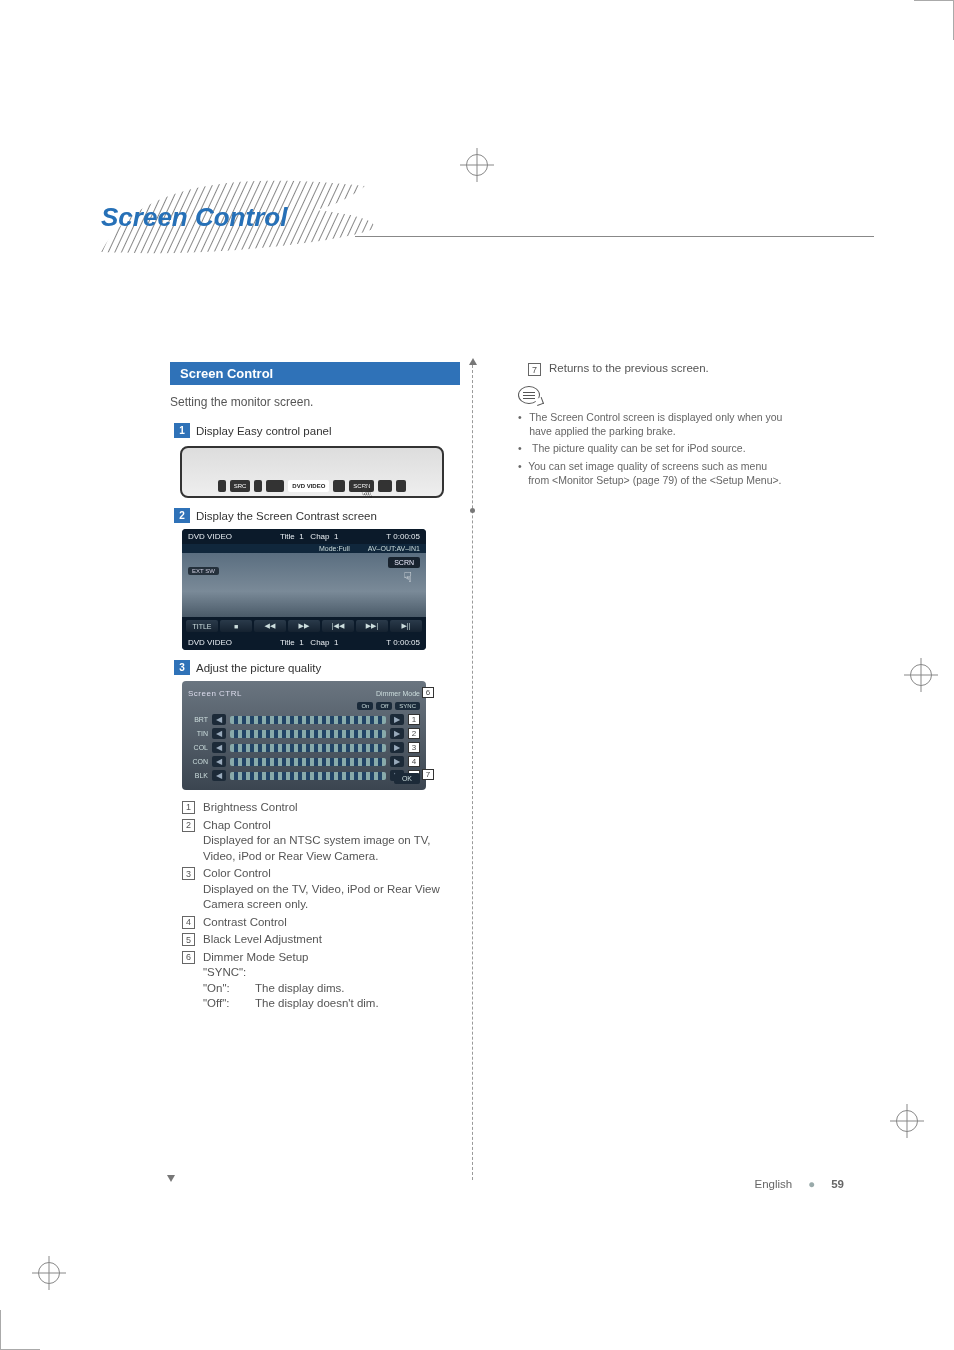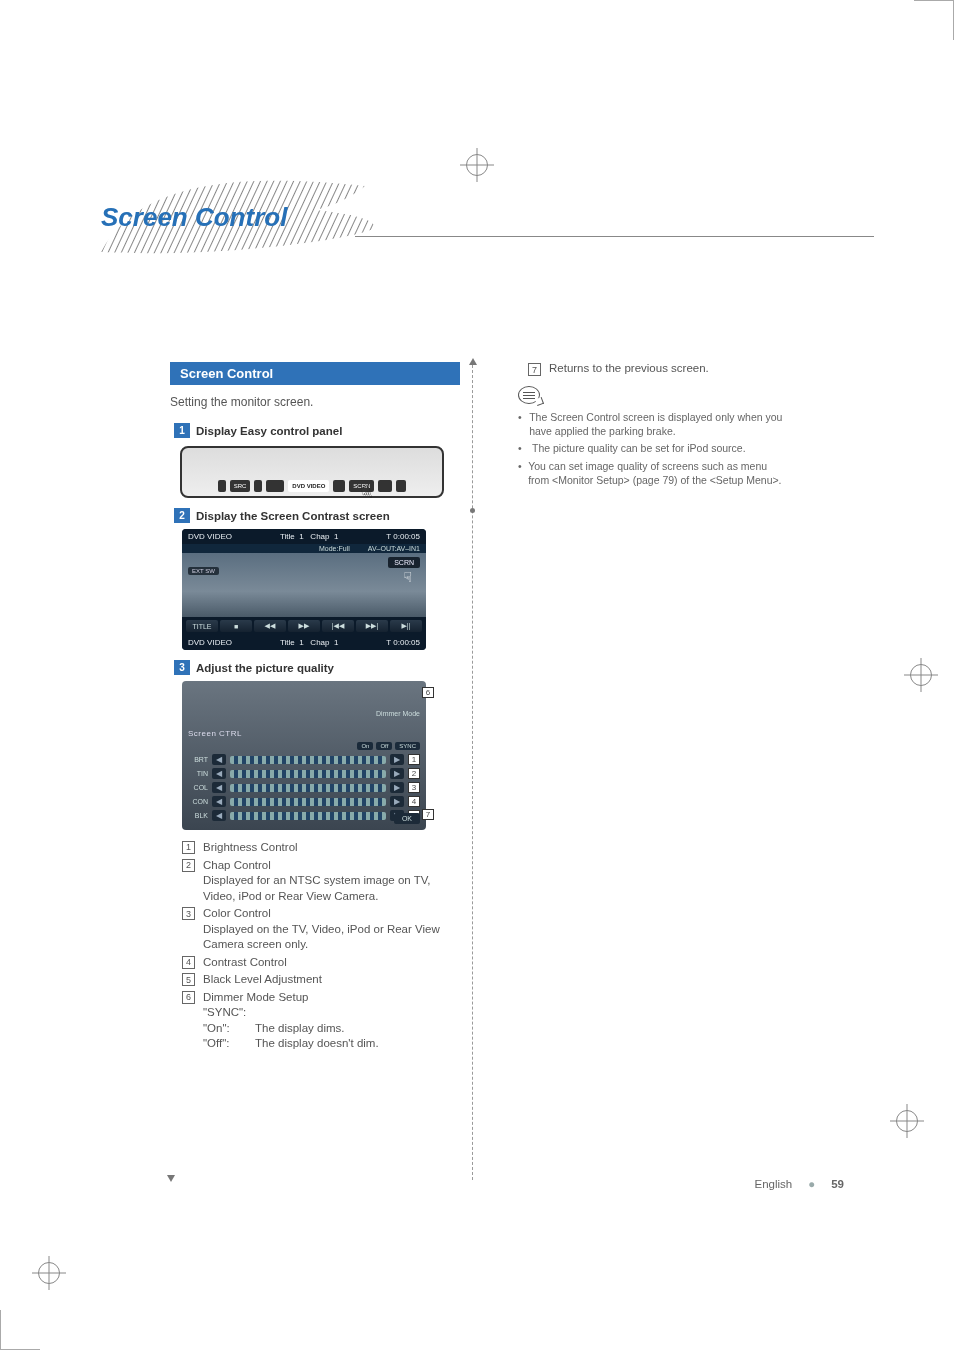--- a/index.html
+++ b/index.html
@@ -128,21 +128,21 @@
   .step-badge {
     width: 16px; height: 15px;
     background: #2f72b8;
     color: #fff;
     font-size: 10px;
     font-weight: bold;
     display: flex; align-items: center; justify-content: center;
   }
   .step-text {
     font-size: 11.5px;
-    font-weight: bold;
+    font-weight: normal;
     color: #333;
   }
 
   .device-panel {
     width: 264px;
     height: 52px;
     margin: 8px 0 8px 10px;
     border: 2px solid #333;
     border-radius: 8px;
     background: linear-gradient(#ddd,#eee);
@@ -247,21 +247,21 @@
     border-radius: 4px;
     background: linear-gradient(#6a7580, #3b4550);
     padding: 8px 6px 6px 6px;
     position: relative;
   }
   .adj-header {
     display: flex; justify-content: space-between; align-items: center;
     margin-bottom: 4px;
   }
   .adj-title {
-    font-size: 8px; color: #dde; letter-spacing: 0.5px; margin-top: 40px;
+    font-size: 8px; color: #dde; letter-spacing: 0.5px;
   }
   .dimmer-box {
     display: flex; align-items: center; gap: 4px;
   }
   .dimmer-label { font-size: 7px; color: #cdd; }
   .dimmer-pill {
     background: #1a2a3a; color: #cdd; font-size: 6px;
     padding: 1px 4px; border-radius: 2px;
   }
   .call-dim {

